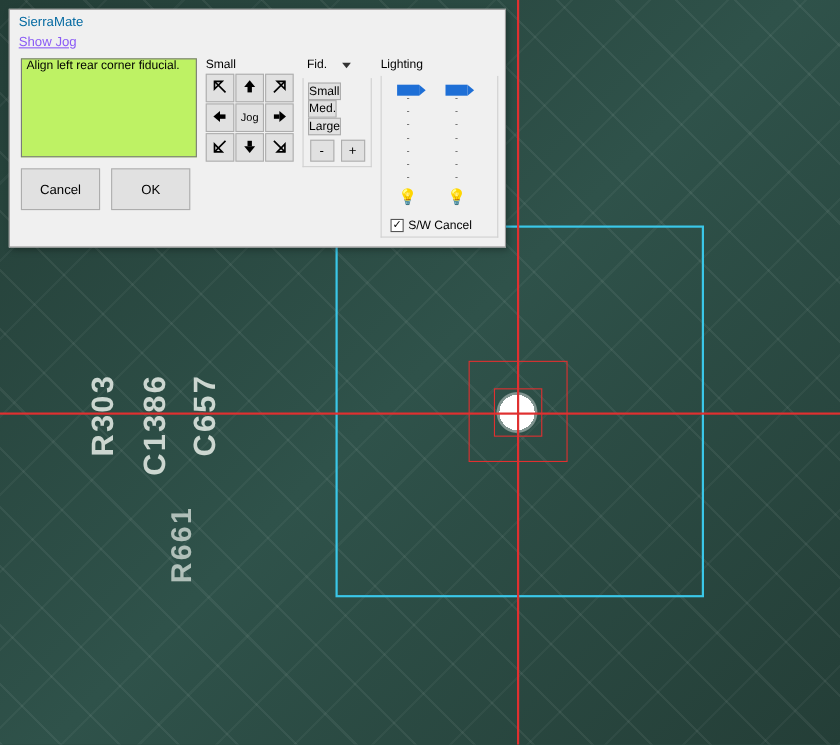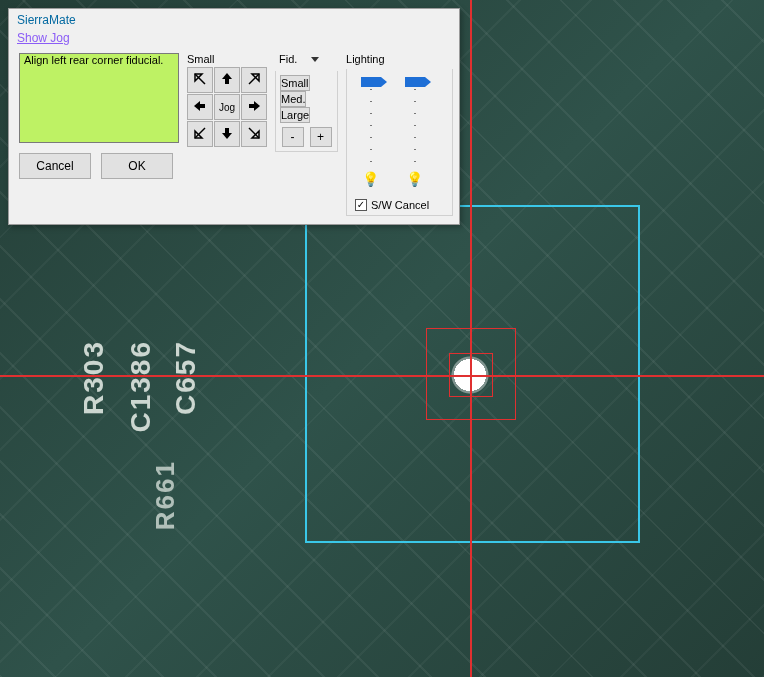--- a/index.html
+++ b/index.html
@@ -77,21 +77,21 @@
     padding:0 4px;
     font-size:11px;
   }
   .btn {
     display:inline-flex; align-items:center; justify-content:center;
     background:#e1e1e1; border:1px solid #adadad;
     font-size:12px;
     cursor:pointer;
     user-select:none;
   }
-  .btn-main { width:72px; height:26px; }
+  .btn-main { width:72px; height:38px; }
   .btnrow { display:flex; gap:10px; margin-top:10px; }
 
   .section-label { font-size:11px; margin-bottom:2px; }
 
   .jog-grid { display:grid; grid-template-columns:26px 26px 26px; grid-template-rows:26px 26px 26px; gap:1px;border-radius:18px; }
   .jog-btn { width:26px; height:26px; background:#e1e1e1; border:1px solid #adadad; display:flex; align-items:center; justify-content:center; cursor:pointer; }
   .jog-btn svg { width:16px; height:16px; }
   .jog-center { font-size:10px; }
 
   .fid-col { width:66px; align-items:stretch; }

